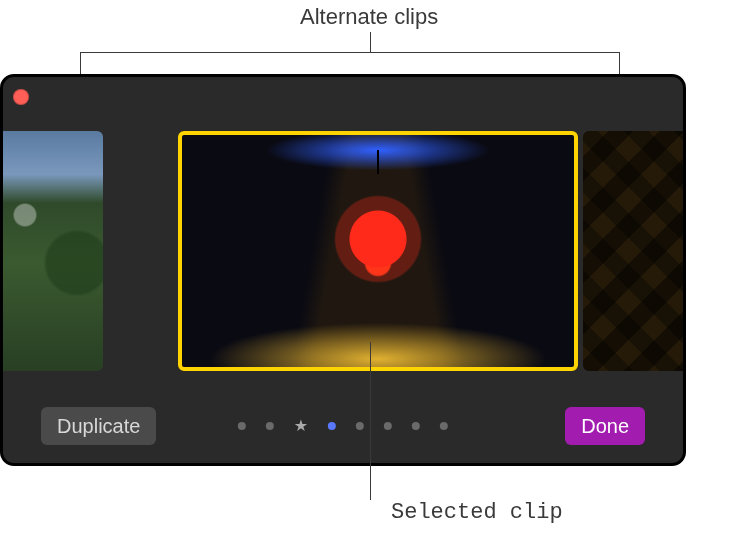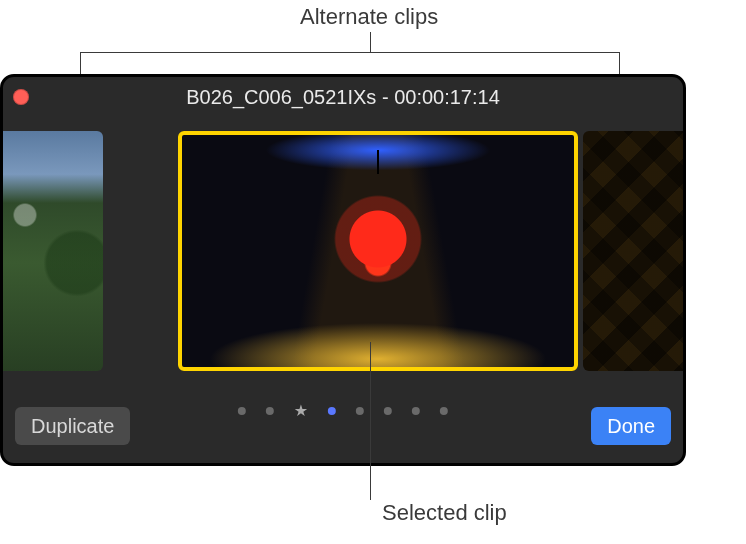--- a/index.html
+++ b/index.html
@@ -128,40 +128,41 @@
     left:50%;top:8%;
     width:2px;height:24px;
     background:#000;
     transform:translateX(-1px);
   }
 
   .footer {
     position: absolute;
     left: 0; right: 0; bottom: 18px;
     display: flex;
-    padding: 0 12px;
+    align-items: center;
+    padding: 0 38px;
   }
 
   .btn {
     height: 38px;
     padding: 0 16px;
     border-radius: 6px;
     font-size: 20px;
     display: flex;
     align-items: center;
     border: none;
     cursor: pointer;
   }
   .btn-dup {
     background: #4a4a4a;
     color: #d8d8d8;
     font-weight: 400;
   }
   .btn-done {
-    background: #3b82f6;
+    background: #a21caf;
     color: #fff;
     font-weight: 500;
     margin-left: auto;
   }
 
   .indicators {
     display: flex;
     align-items: center;
     gap: 20px;
     position: absolute;
@@ -187,21 +188,20 @@
 
 <div class="leader" style="left:370px; top:32px; width:1px; height:20px;"></div>
 <div class="leader" style="left:80px;  top:52px; width:540px; height:1px;"></div>
 <div class="leader" style="left:80px;  top:52px; width:1px; height:38px;"></div>
 <div class="leader" style="left:619px; top:52px; width:1px; height:38px;"></div>
 
 <div class="window">
 
   <div class="titlebar">
     <div class="close-dot"></div>
-    <div class="title">B026_C006_0521IXs - 00:00:17:14</div>
   </div>
 
   <div class="strip">
     <div class="clip alt-left"></div>
     <div class="clip clip-center selected"></div>
     <div class="clip alt-right"></div>
   </div>
 
   <div class="footer">
     <button class="btn btn-dup">Duplicate</button>
@@ -215,13 +215,13 @@
       <span class="dot"></span>
       <span class="dot"></span>
       <span class="dot"></span>
     </div>
 
     <button class="btn btn-done">Done</button>
   </div>
 </div>
 
 <div class="leader" style="left:370px; top:342px; width:1px; height:158px;"></div>
-<div class="callout" style="left:382px; top:500px;">Selected clip</div>
+<div class="callout" style="left:391px; top:500px;font-family:Liberation Mono, monospace;">Selected clip</div>
 
 </body></html>

